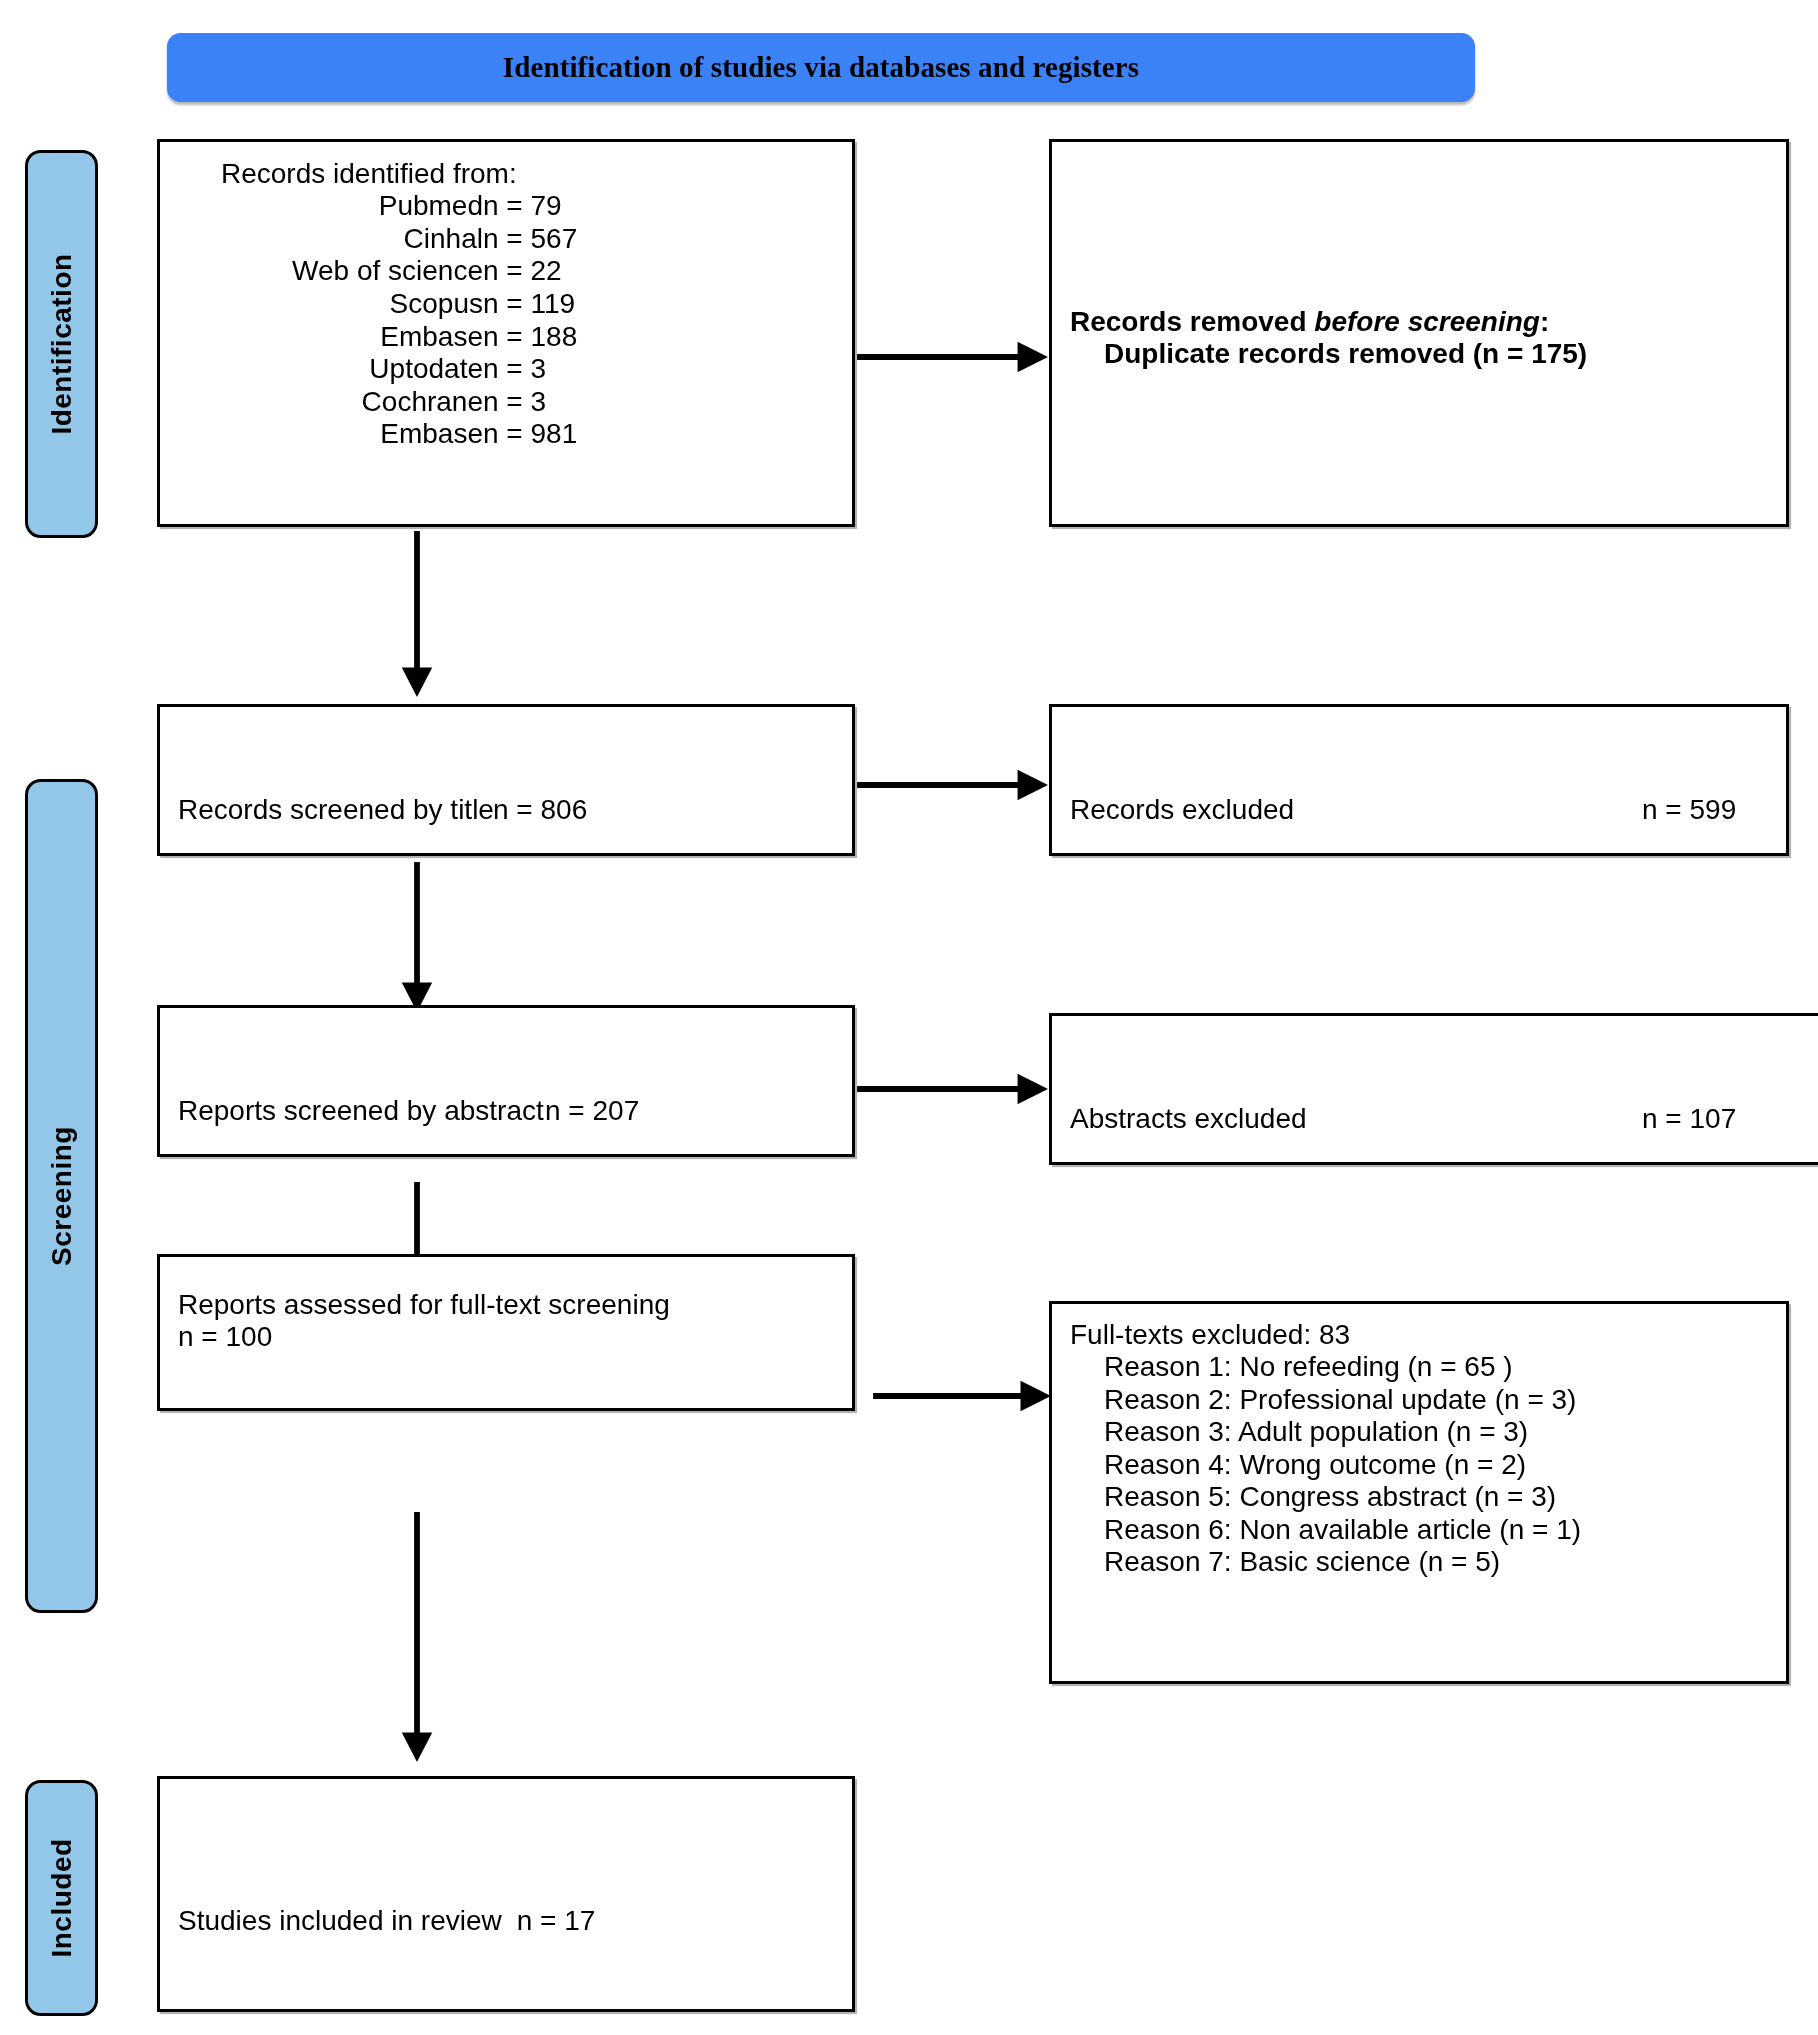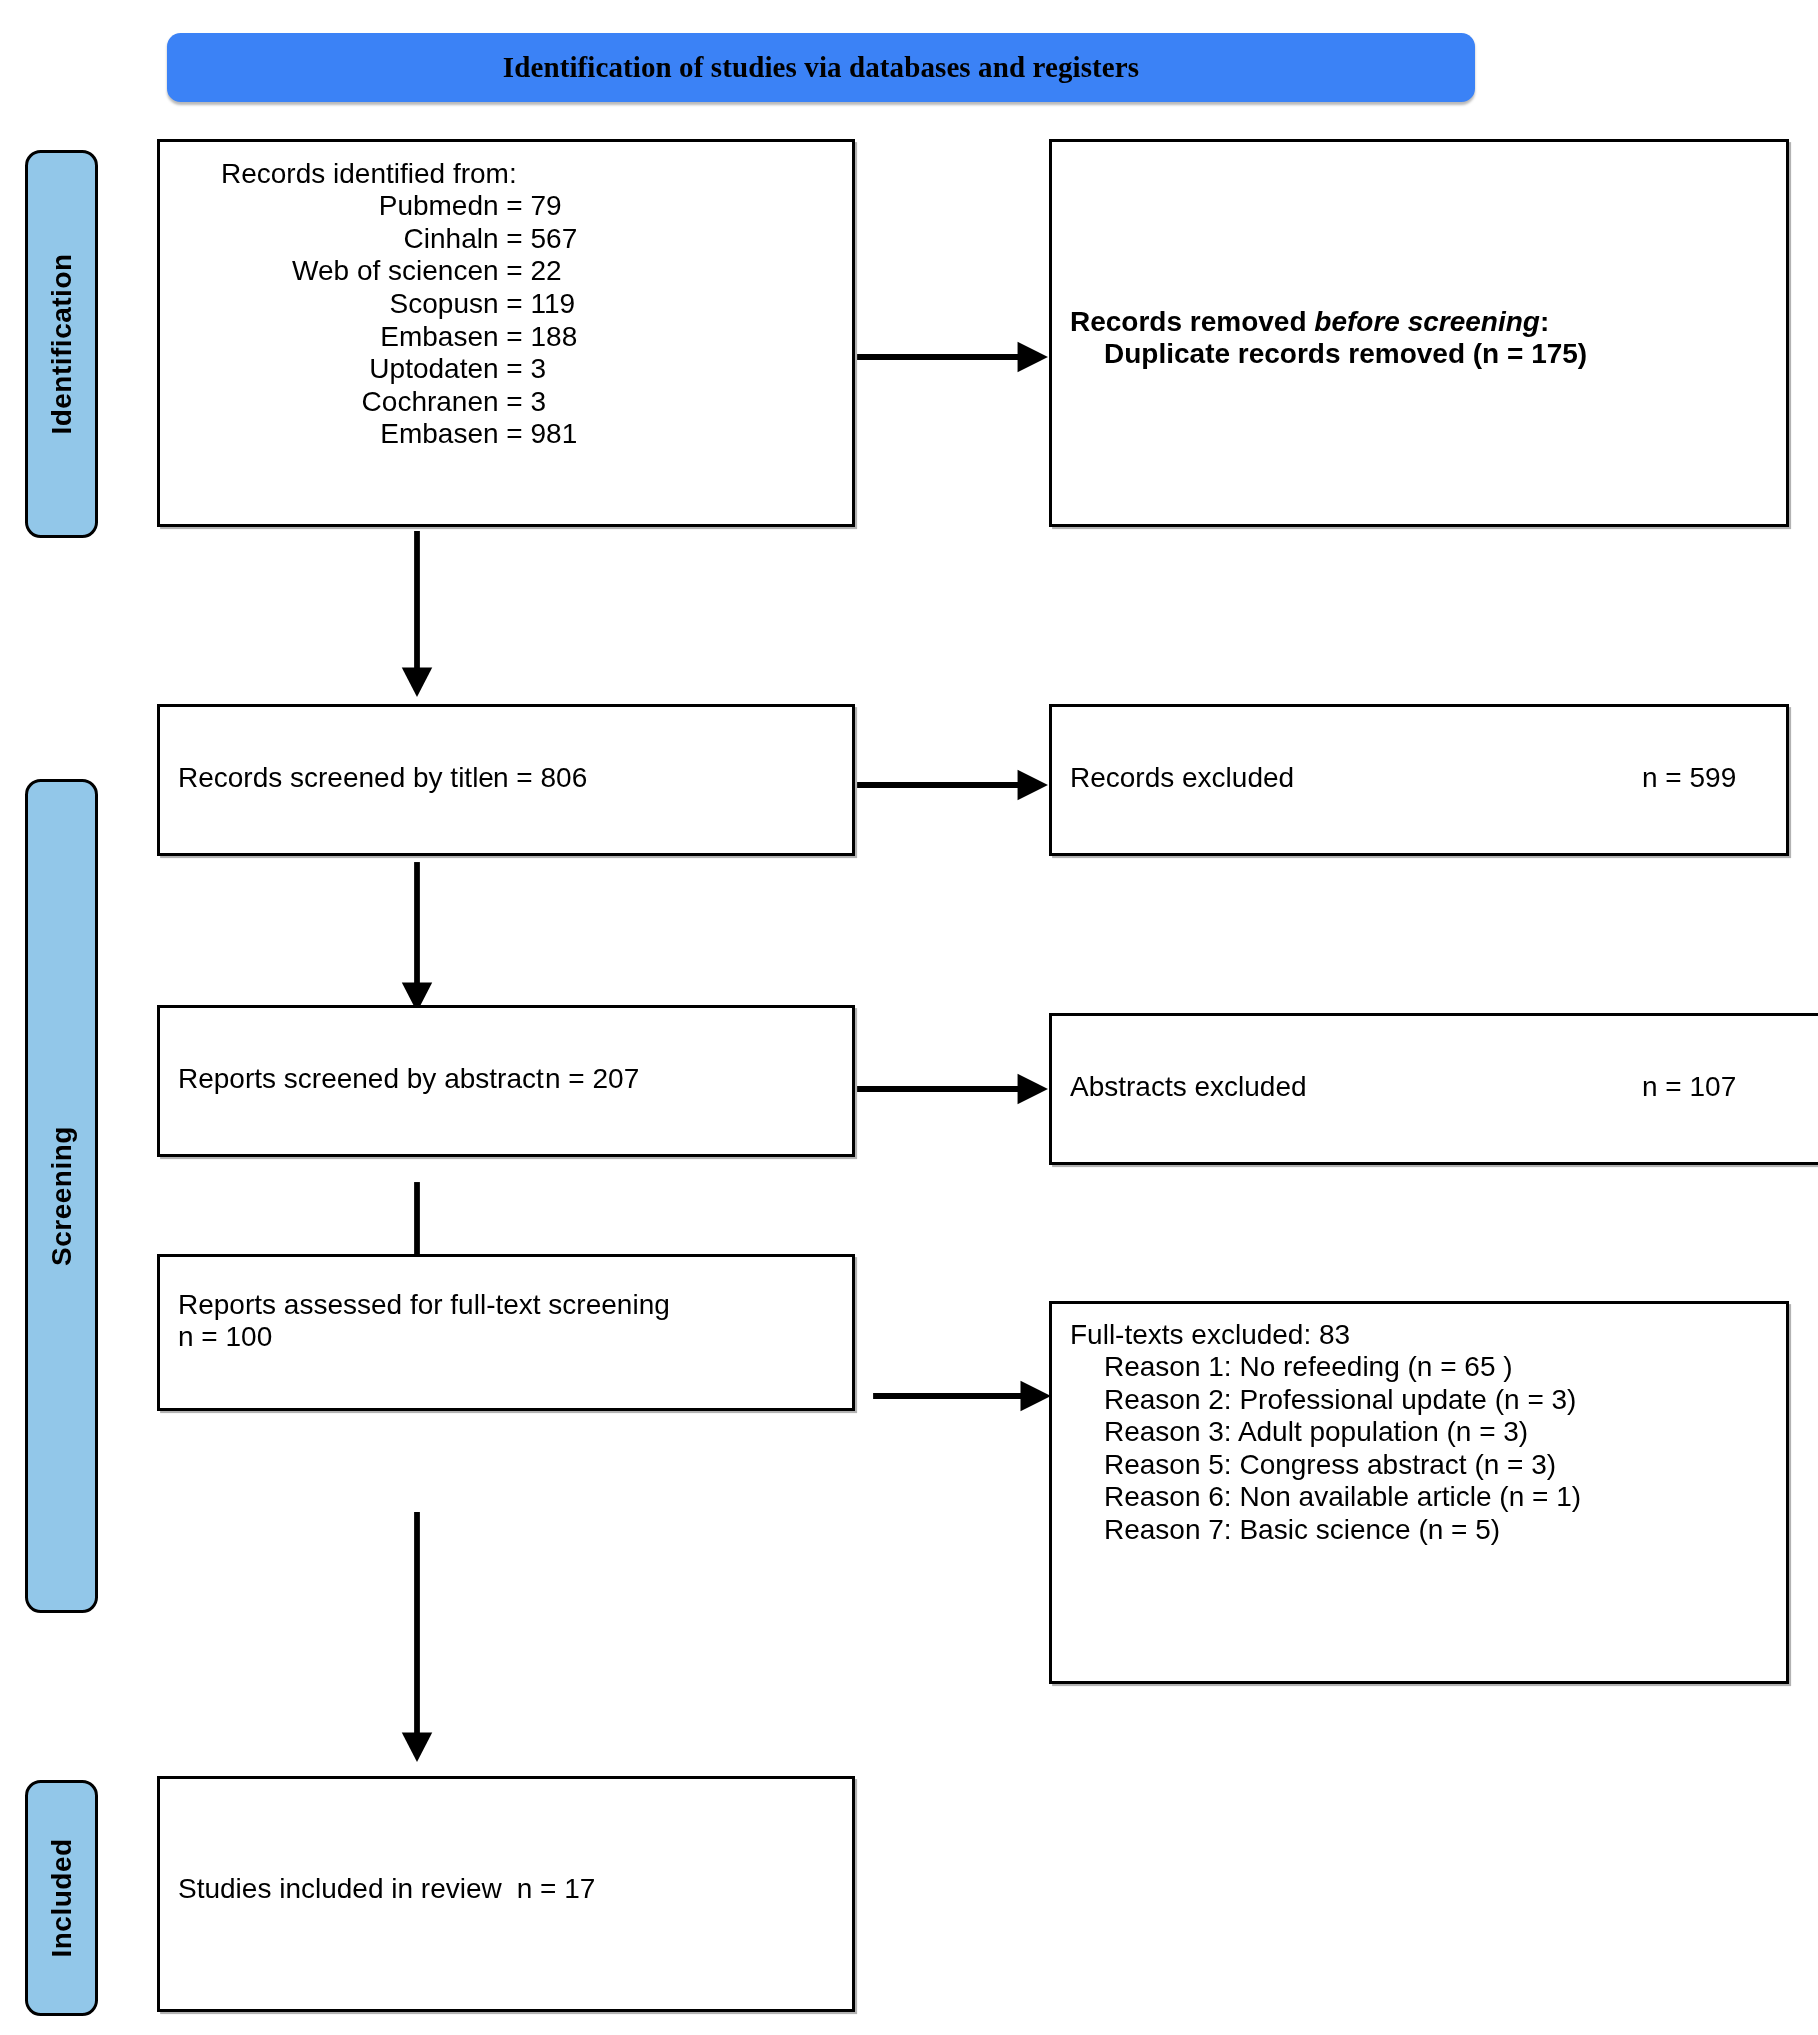--- a/index.html
+++ b/index.html
@@ -95,21 +95,21 @@
   .src-row .src-n { flex: none; }
 
   
   .kv-row {
     display: flex;
     align-items: baseline;
     font-size: 28px;
     color: #000000;
     white-space: nowrap;
   }
-  .kv-row .kv-label { flex: none; }
+  .kv-row .kv-label { flex: none; margin-top: 32px; }
   .kv-row .kv-count { flex: none; }
 
   
   .arrow { position: absolute; }
   .arrow svg { display: block; }
 </style>
 </head>
 <body>
 
 <div id="canvas">
@@ -267,20 +267,21 @@
       <polygon points="285,26 343,55 285,84" fill="#000"></polygon>
     </svg>
   </div>
 
   <div class="flow-box" style="left:1049px; top:1301px; width:740px; height:383px;">
     <div class="box-inner" style="top:14.7px;">
       <div class="box-line">Full-texts excluded: 83</div>
       <div class="box-line indent">Reason 1: No refeeding (n = 65 )</div>
       <div class="box-line indent">Reason 2: Professional update (n = 3)</div>
       <div class="box-line indent">Reason 3: Adult population (n = 3)</div>
+      <div class="box-line indent">Reason 4: Wrong outcome (n = 2)</div>
       <div class="box-line indent">Reason 5: Congress abstract (n = 3)</div>
       <div class="box-line indent">Reason 6: Non available article (n = 1)</div>
       <div class="box-line indent">Reason 7: Basic science (n = 5)</div>
     </div>
   </div>
 
   <div class="arrow" style="left:388px; top:1511px; width:58px; height:252px;">
     <svg width="58" height="252" viewBox="0 0 110 480">
       <line x1="55" y1="2" x2="55" y2="430" stroke="#000" stroke-width="11"></line>
       <polygon points="26,422 55,478 84,422" fill="#000"></polygon>

